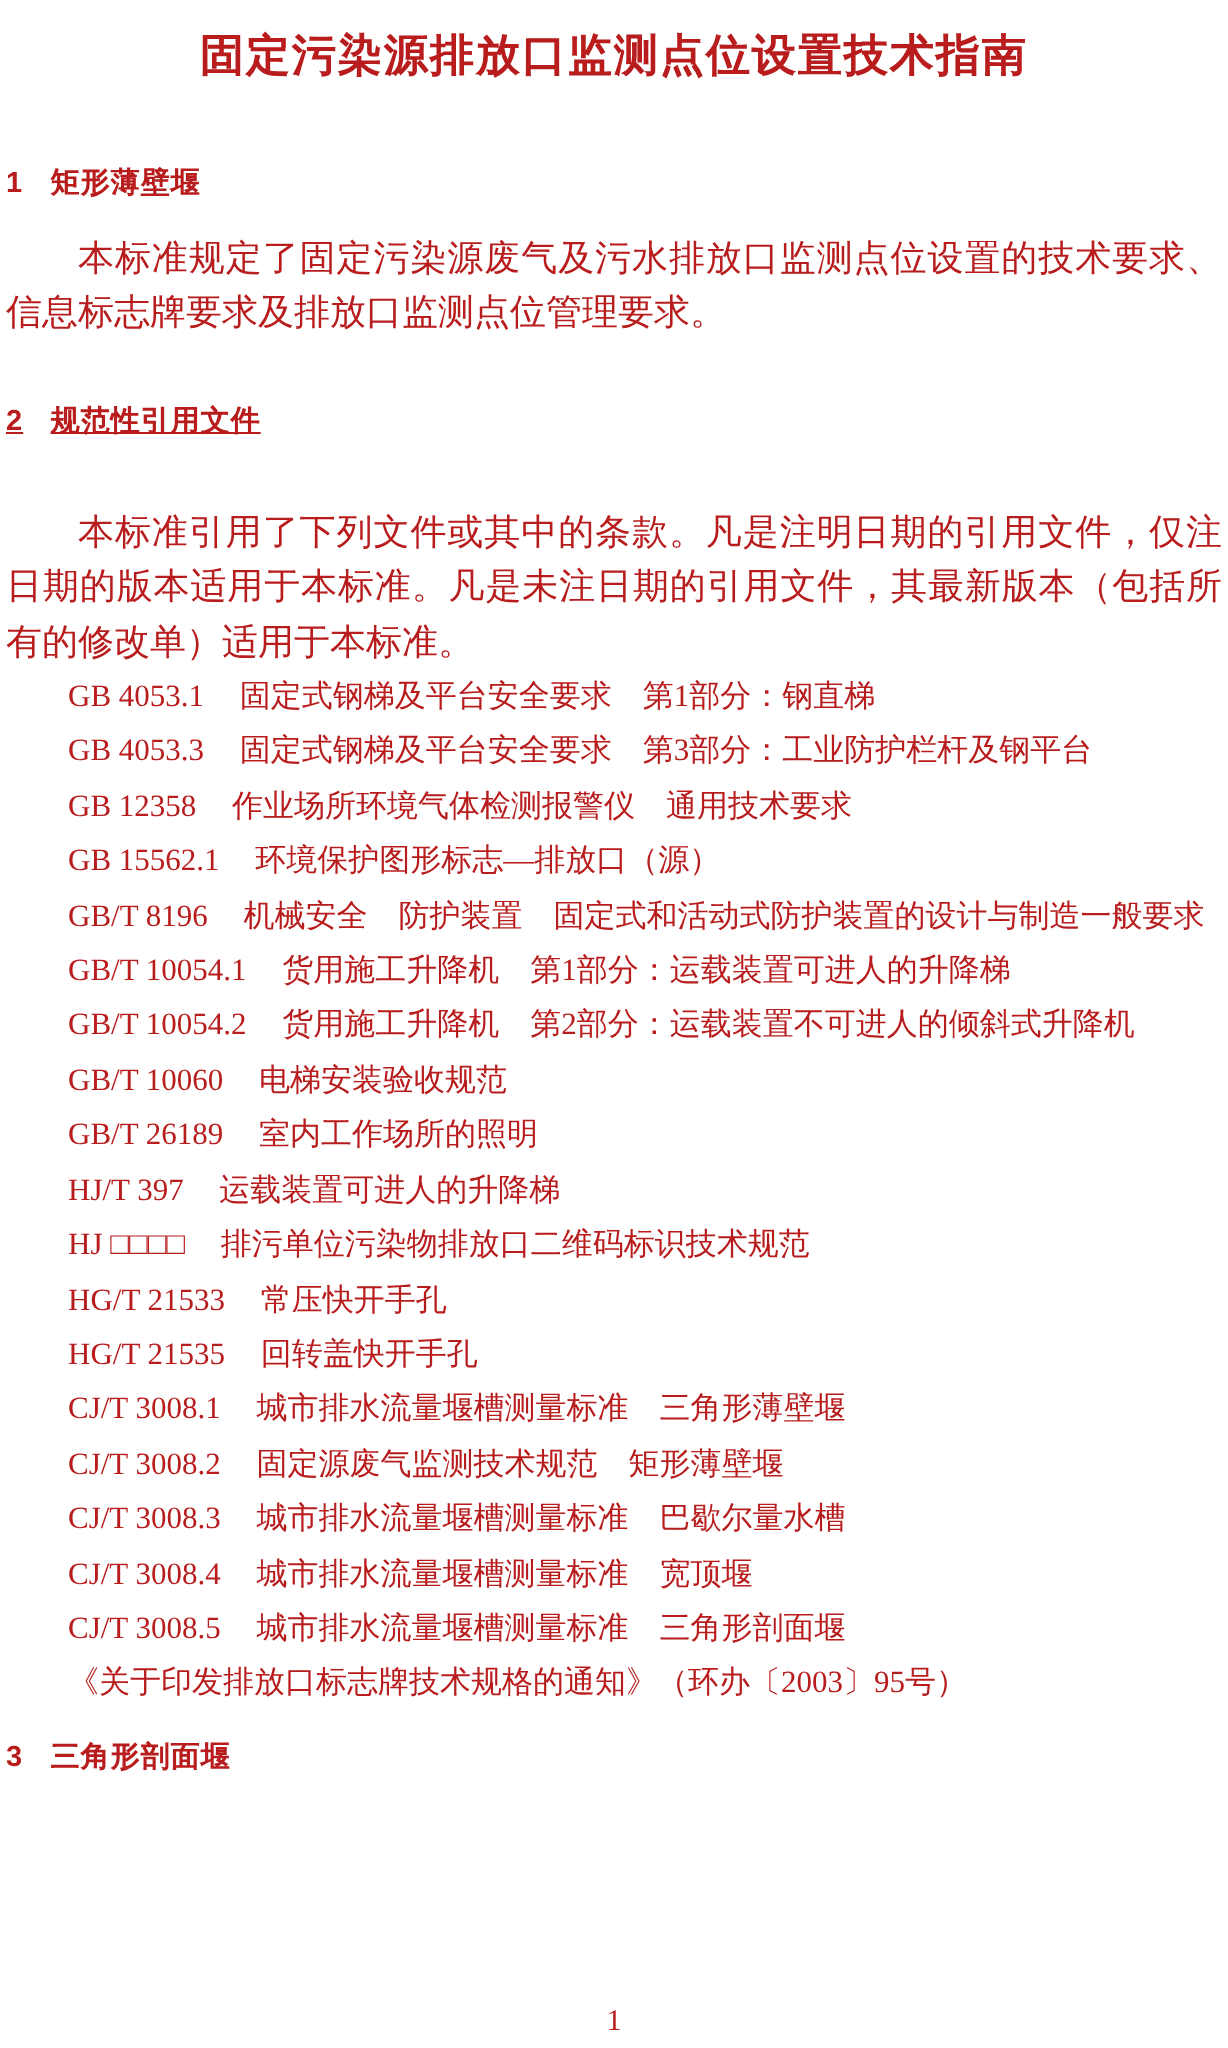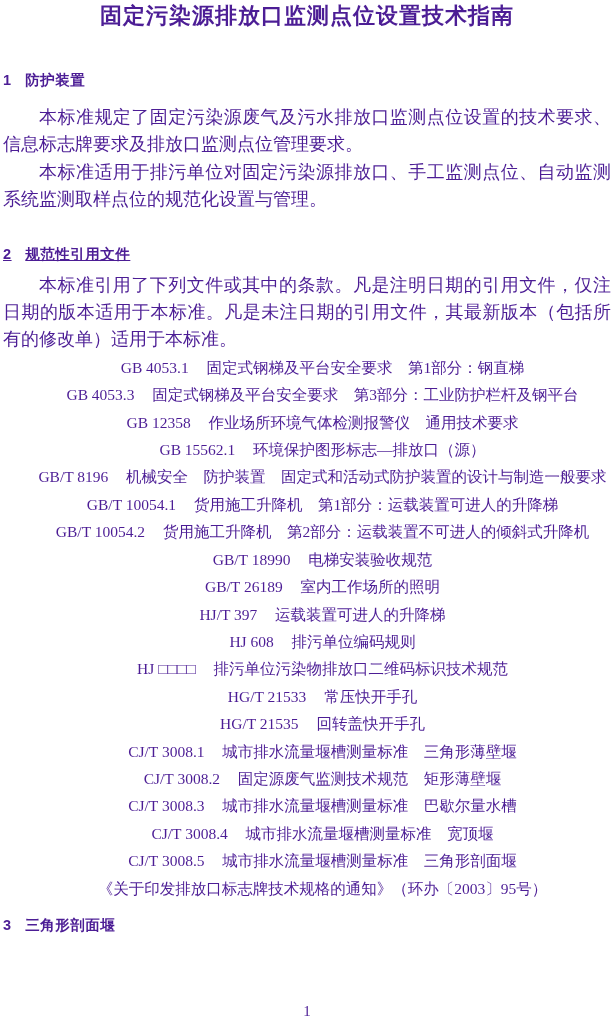--- a/index.html
+++ b/index.html
@@ -3,22 +3,22 @@
 <meta charset="utf-8">
 <style>
   * { margin: 0; padding: 0; box-sizing: border-box; }
   html, body { background: #e8e8e8; }
   .page {
     position: relative;
     width: 614px;
     height: 1024px;
     margin: 0 auto;
     background: #ffffff;
-    color: #4c1d95;
-    padding: 0 3px 0 3px;
+    color: #b91c1c;
+    padding: 12px 3px 0 3px;
     overflow: hidden;
     font-family: "Liberation Serif", "DejaVu Serif", serif;
   }
   .doc-title {
     text-align: center;
     font-family: "Liberation Sans", "DejaVu Sans", sans-serif;
     font-weight: 700;
     font-size: 22px;
     line-height: 32px;
     letter-spacing: 1px;
@@ -34,22 +34,22 @@
   #heading-sec1 { margin-top: 38px; }
   #heading-sec2 { margin-top: 30px; text-decoration: underline; }
   #heading-sec3 { margin-top: 13px; }
   .para {
     font-size: 18px;
     line-height: 27.4px;
     text-align: justify;
     text-indent: 2em;
   }
   .sec1-paras { margin-top: 14px; }
-  .intro-para { margin-top: 8px; }
-  .ref-list { margin-top: 0; text-align: center; }
+  .intro-para { margin-top: 32px; }
+  .ref-list { margin-top: 0; }
   .ref-line {
     font-size: 15.5px;
     line-height: 27.4px;
     padding-left: 31px;
     white-space: nowrap;
   }
   .ref-code { margin-right: 1.15em; white-space: pre; }
   .ref-code:empty { display: none; margin-right: 0; }
   .page-number {
     position: absolute;
@@ -62,26 +62,25 @@
   }
 </style>
 </head>
 <body>
 
 <div class="page">
 
   <div class="doc-title">固定污染源排放口监测点位设置技术指南</div>
 
   <div class="sec-heading" id="heading-sec1">
-    <span class="sec-num">1</span><span>防护装置</span>
+    <span class="sec-num">1</span><span>矩形薄壁堰</span>
   </div>
 
   <div class="sec1-paras">
     <p class="para">本标准规定了固定污染源废气及污水排放口监测点位设置的技术要求、信息标志牌要求及排放口监测点位管理要求。</p>
-    <p class="para">本标准适用于排污单位对固定污染源排放口、手工监测点位、自动监测系统监测取样点位的规范化设置与管理。</p>
   </div>
 
   <div class="sec-heading" id="heading-sec2">
     <span class="sec-num">2</span><span>规范性引用文件</span>
   </div>
 
   <p class="para intro-para">本标准引用了下列文件或其中的条款。凡是注明日期的引用文件，仅注日期的版本适用于本标准。凡是未注日期的引用文件，其最新版本（包括所有的修改单）适用于本标准。</p>
 
   <div class="ref-list" id="ref-list">
   <div class="ref-line">
@@ -107,34 +106,31 @@
 
   <div class="ref-line">
     <span class="ref-code">GB/T 10054.1</span><span class="ref-title">货用施工升降机　第1部分：运载装置可进人的升降梯</span>
   </div>
 
   <div class="ref-line">
     <span class="ref-code">GB/T 10054.2</span><span class="ref-title">货用施工升降机　第2部分：运载装置不可进人的倾斜式升降机</span>
   </div>
 
   <div class="ref-line">
-    <span class="ref-code">GB/T 18990</span><span class="ref-title">电梯安装验收规范</span>
+    <span class="ref-code">GB/T 10060</span><span class="ref-title">电梯安装验收规范</span>
   </div>
 
   <div class="ref-line">
     <span class="ref-code">GB/T 26189</span><span class="ref-title">室内工作场所的照明</span>
   </div>
 
   <div class="ref-line">
     <span class="ref-code">HJ/T 397</span><span class="ref-title">运载装置可进人的升降梯</span>
   </div>
 
-  <div class="ref-line">
-    <span class="ref-code">HJ 608</span><span class="ref-title">排污单位编码规则</span>
-  </div>
 
   <div class="ref-line">
     <span class="ref-code">HJ □□□□</span><span class="ref-title">排污单位污染物排放口二维码标识技术规范</span>
   </div>
 
   <div class="ref-line">
     <span class="ref-code">HG/T 21533</span><span class="ref-title">常压快开手孔</span>
   </div>
 
 

